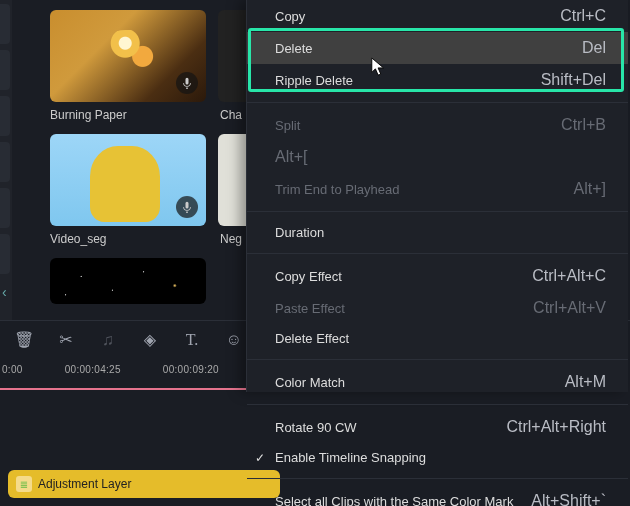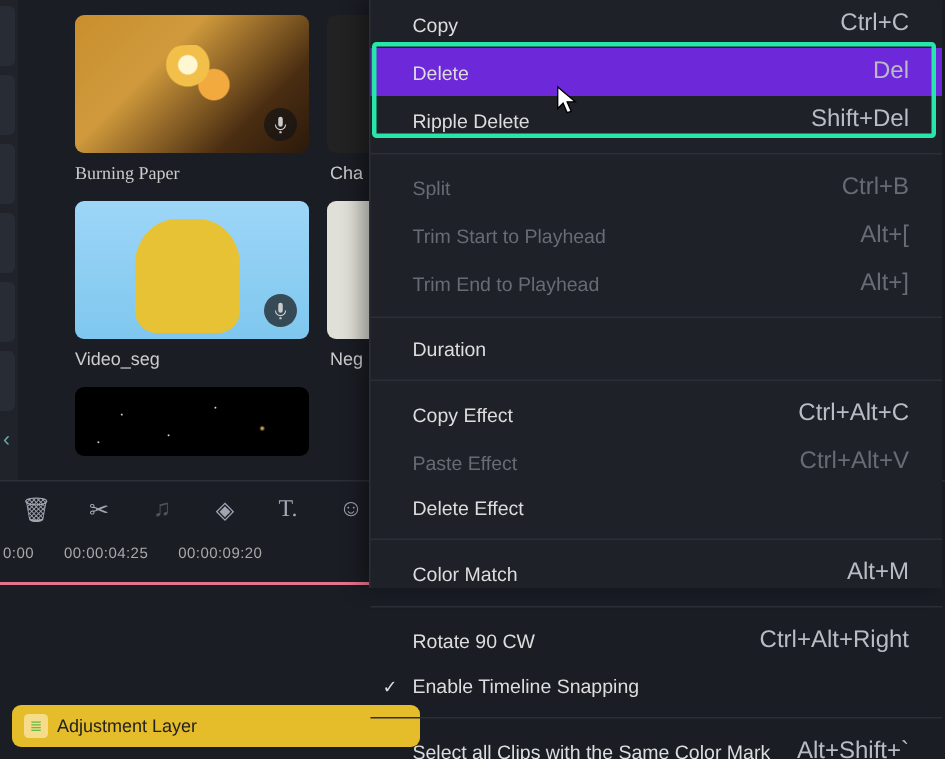--- a/index.html
+++ b/index.html
@@ -17,27 +17,27 @@
   .burning::after { content:""; position:absolute; left:52px; top:20px; width:58px; height:44px; background: radial-gradient(circle at 40% 30%, #fff6d2 0 6px, #f2c04a 7px 14px, transparent 15px), radial-gradient(circle at 70% 60%, #f2a93e 0 10px, transparent 11px); border-radius: 40% 50% 30% 50%; }
   .video-seg { background: linear-gradient(#9dd6f7,#7fc7ef); }
   .video-seg::after { content:""; position:absolute; left:40px; top:12px; width:70px; height:76px; background: #e7c235; border-radius: 40% 40% 20% 20%; }
   .stars { background: #000; }
   .stars::before { content:""; position:absolute; inset:0; background: radial-gradient(1px 1px at 20% 40%, #fff,transparent),radial-gradient(1px 1px at 60% 30%, #fff,transparent),radial-gradient(2px 2px at 80% 60%, #ffd26a,transparent),radial-gradient(1px 1px at 40% 70%, #fff,transparent),radial-gradient(1px 1px at 10% 80%, #fff,transparent);}
   .divider { position:absolute; left:0; top:320px; width:630px; height:1px; background:#2b2f38; }
   .toolbar { position:absolute; left:14px; top:330px; display:flex; gap:22px; align-items:center; }
   .toolbar .ico { color:#a0a5b0; font-size:16px; width:20px; text-align:center; }
   .toolbar .ico.dim { opacity:.4; }
   .ruler { position:absolute; left:0; top:362px; width:246px; height:28px; border-bottom:2px solid #e5748e; }
-  .ruler .marks { position:absolute; left:2px; top:2px; font-size:10px; color:#aaa; letter-spacing:.3px; display:flex; gap:20px; }
+  .ruler .marks { position:absolute; left:2px; top:2px; font-size:10px; color:#aaa; letter-spacing:.3px; display:flex; gap:42px; }
   .ruler .tick { font-size:10px; color:#aaa; }
   .clip { position:absolute; left:8px; top:470px; width:272px; height:28px; background:#e5bc2a; border-radius:6px; display:flex; align-items:center; padding:0 8px; gap:6px; color:#222; font-size:12px; }
   .clip .hicon { width:16px;height:16px; background:#f5db8a; border-radius:3px; display:inline-flex;align-items:center;justify-content:center; font-size:10px;color:#6b4; }
   .context { position:absolute; left:246px; top:0; width:382px; height:392px; background:#1e2128; border-left:1px solid #2b2f38; box-shadow:-6px 0 12px rgba(0,0,0,.35); }
   .ctx-item { display:flex; justify-content:space-between; align-items:center; padding:7px 22px 7px 28px; font-size:13px; }
-  .ctx-item.hover { background:#6d28d9; }
+  .ctx-item.hover { background:#404040; }
   .ctx-item.dim { color:#676b74; }
   .ctx-sep { height:1px; background:#2b2f38; margin:6px 0; }
   .ctx-check { position:absolute; left:8px; font-size:12px; color:#ddd; }
   .ctx-rel { position:relative; }
   .shortcut { color:#b9bcc4; font-size:16px; }
   .ctx-item.dim .shortcut { color:#676b74; }
   .highlight-box { position:absolute; left:248px; top:28px; width:376px; height:64px; border:3px solid #28e6a9; border-radius:3px; pointer-events:none; }
   .cursor { position:absolute; left:370px; top:56px; pointer-events:none; }
   .cursor svg { width:18px; height:22px; }
 </style>
@@ -56,21 +56,21 @@
 
 <div class="media-area">
   <div class="thumb burning" style="left:36px; top:10px;">
     <div class="mic-badge">
       <svg viewBox="0 0 16 16">
           <path fill="#ccc" d="M8 1a2 2 0 0 1 2 2v5a2 2 0 1 1-4 0V3a2 2 0 0 1 2-2zm-5 7a5 5 0 0 0 10 0h-1a4 4 0 0 1-8 0H3zm4 6v2h2v-2H7z"></path>
         </svg>
     </div>
   </div>
   <div class="thumb2" style="top:10px; width:42px; background:#222;"></div>
-  <div class="thumb-label" style="left:36px; top:108px;font-family:Liberation Serif, serif;">Burning Paper</div>
+  <div class="thumb-label" style="left:36px; top:108px;">Burning Paper</div>
   <div class="thumb-label" style="left:206px; top:108px;">Cha</div>
 
   <div class="thumb video-seg" style="left:36px; top:134px;">
     <div class="mic-badge">
       <svg viewBox="0 0 16 16">
           <path fill="#ccc" d="M8 1a2 2 0 0 1 2 2v5a2 2 0 1 1-4 0V3a2 2 0 0 1 2-2zm-5 7a5 5 0 0 0 10 0h-1a4 4 0 0 1-8 0H3zm4 6v2h2v-2H7z"></path>
         </svg>
     </div>
   </div>
   <div class="thumb2" style="top:134px; width:42px; background:#e0e0d8;"></div>
@@ -117,21 +117,20 @@
   <div class="ctx-item">
       <span>Ripple Delete</span>
       <span class="shortcut">Shift+Del</span>
     </div>
   <div class="ctx-sep"></div>
   <div class="ctx-item dim">
       <span>Split</span>
       <span class="shortcut">Ctrl+B</span>
     </div>
   <div class="ctx-item dim">
-      <span>Trim Start to Playhead</span>
       <span class="shortcut">Alt+[</span>
     </div>
   <div class="ctx-item dim">
       <span>Trim End to Playhead</span>
       <span class="shortcut">Alt+]</span>
     </div>
   <div class="ctx-sep"></div>
   <div class="ctx-item">
       <span>Duration</span>
       <span class="shortcut"></span>

